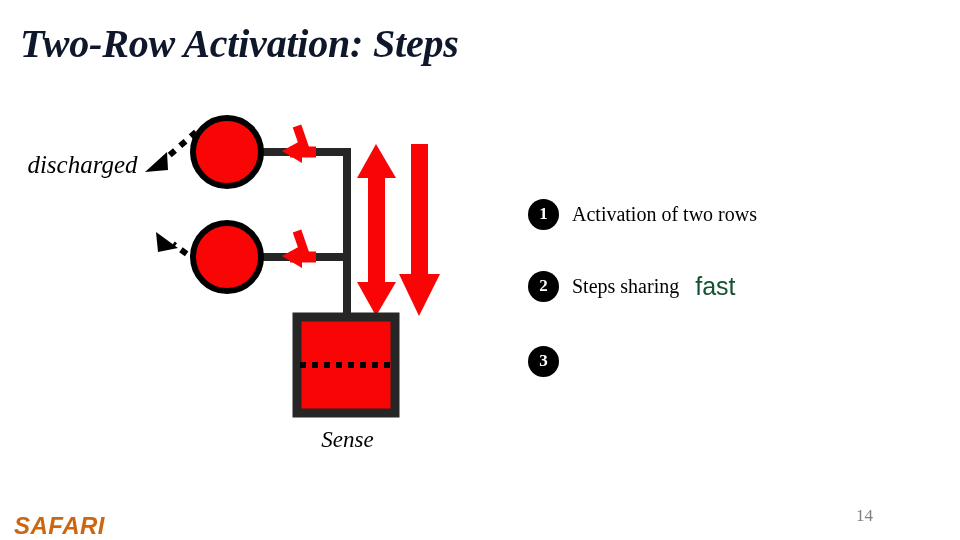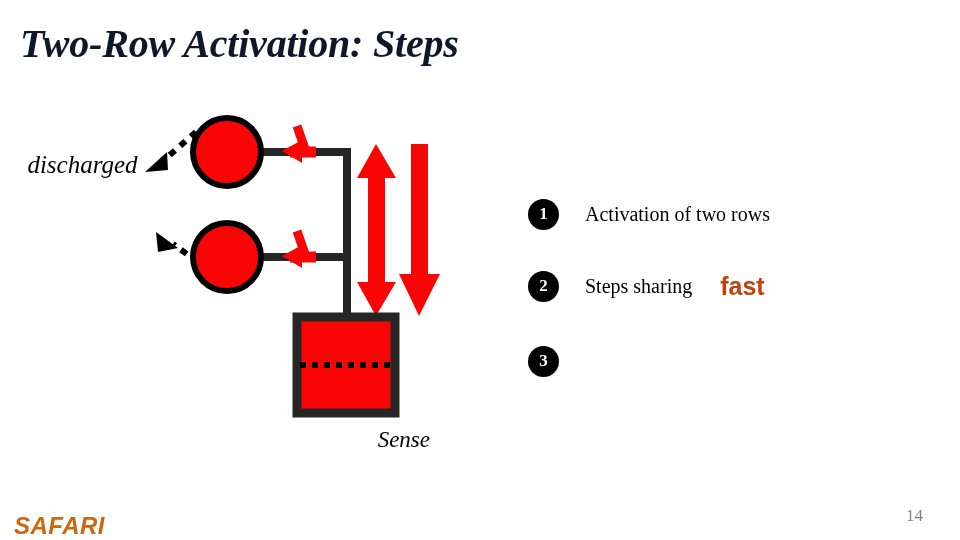--- a/index.html
+++ b/index.html
@@ -53,21 +53,21 @@
     height: 540px;
     pointer-events: none;
   }
 
   
   #sense-amp-label {
     position: absolute;
     left: 265px;
     top: 426px;
     width: 165px;
-    text-align: right;
+    text-align: center;
     font-style: italic;
     font-size: 23px;
     line-height: 27px;
     color: #000000;
   }
   #sense-amp-label .ln { display: block; }
 
   
   #steps-list {
     position: absolute;
@@ -93,48 +93,48 @@
     color: #ffffff;
     font-size: 17px;
     font-weight: bold;
     display: flex;
     align-items: center;
     justify-content: center;
     flex: 0 0 auto;
     font-family: "Liberation Serif", "DejaVu Serif", serif;
   }
   .step-text {
-    margin-left: 26px;
+    margin-left: 13px;
     font-size: 20px;
     color: #000000;
     font-family: "Liberation Serif", "DejaVu Serif", serif;
   }
   .step-tag {
-    margin-left: 28px;
+    margin-left: 16px;
     font-size: 25px;
-    font-weight: bold;
-    color: #c2410c;
+    font-weight: normal;
+    color: #14532d;
     font-family: "Liberation Sans", "DejaVu Sans", sans-serif;
   }
 
   
   #safari-logo {
     position: absolute;
     left: 14px;
     top: 512px;
     font-family: "Liberation Sans", "DejaVu Sans", sans-serif;
     font-size: 24px;
     font-weight: bold;
     font-style: italic;
     color: #cc6611;
     letter-spacing: 0.5px;
   }
   #page-number {
     position: absolute;
-    left: 906px;
+    left: 856px;
     top: 506px;
     font-size: 17px;
     color: #808080;
     font-family: "Liberation Serif", "DejaVu Serif", serif;
   }
 </style>
 </head>
 <body>
 
 <div id="slide">

